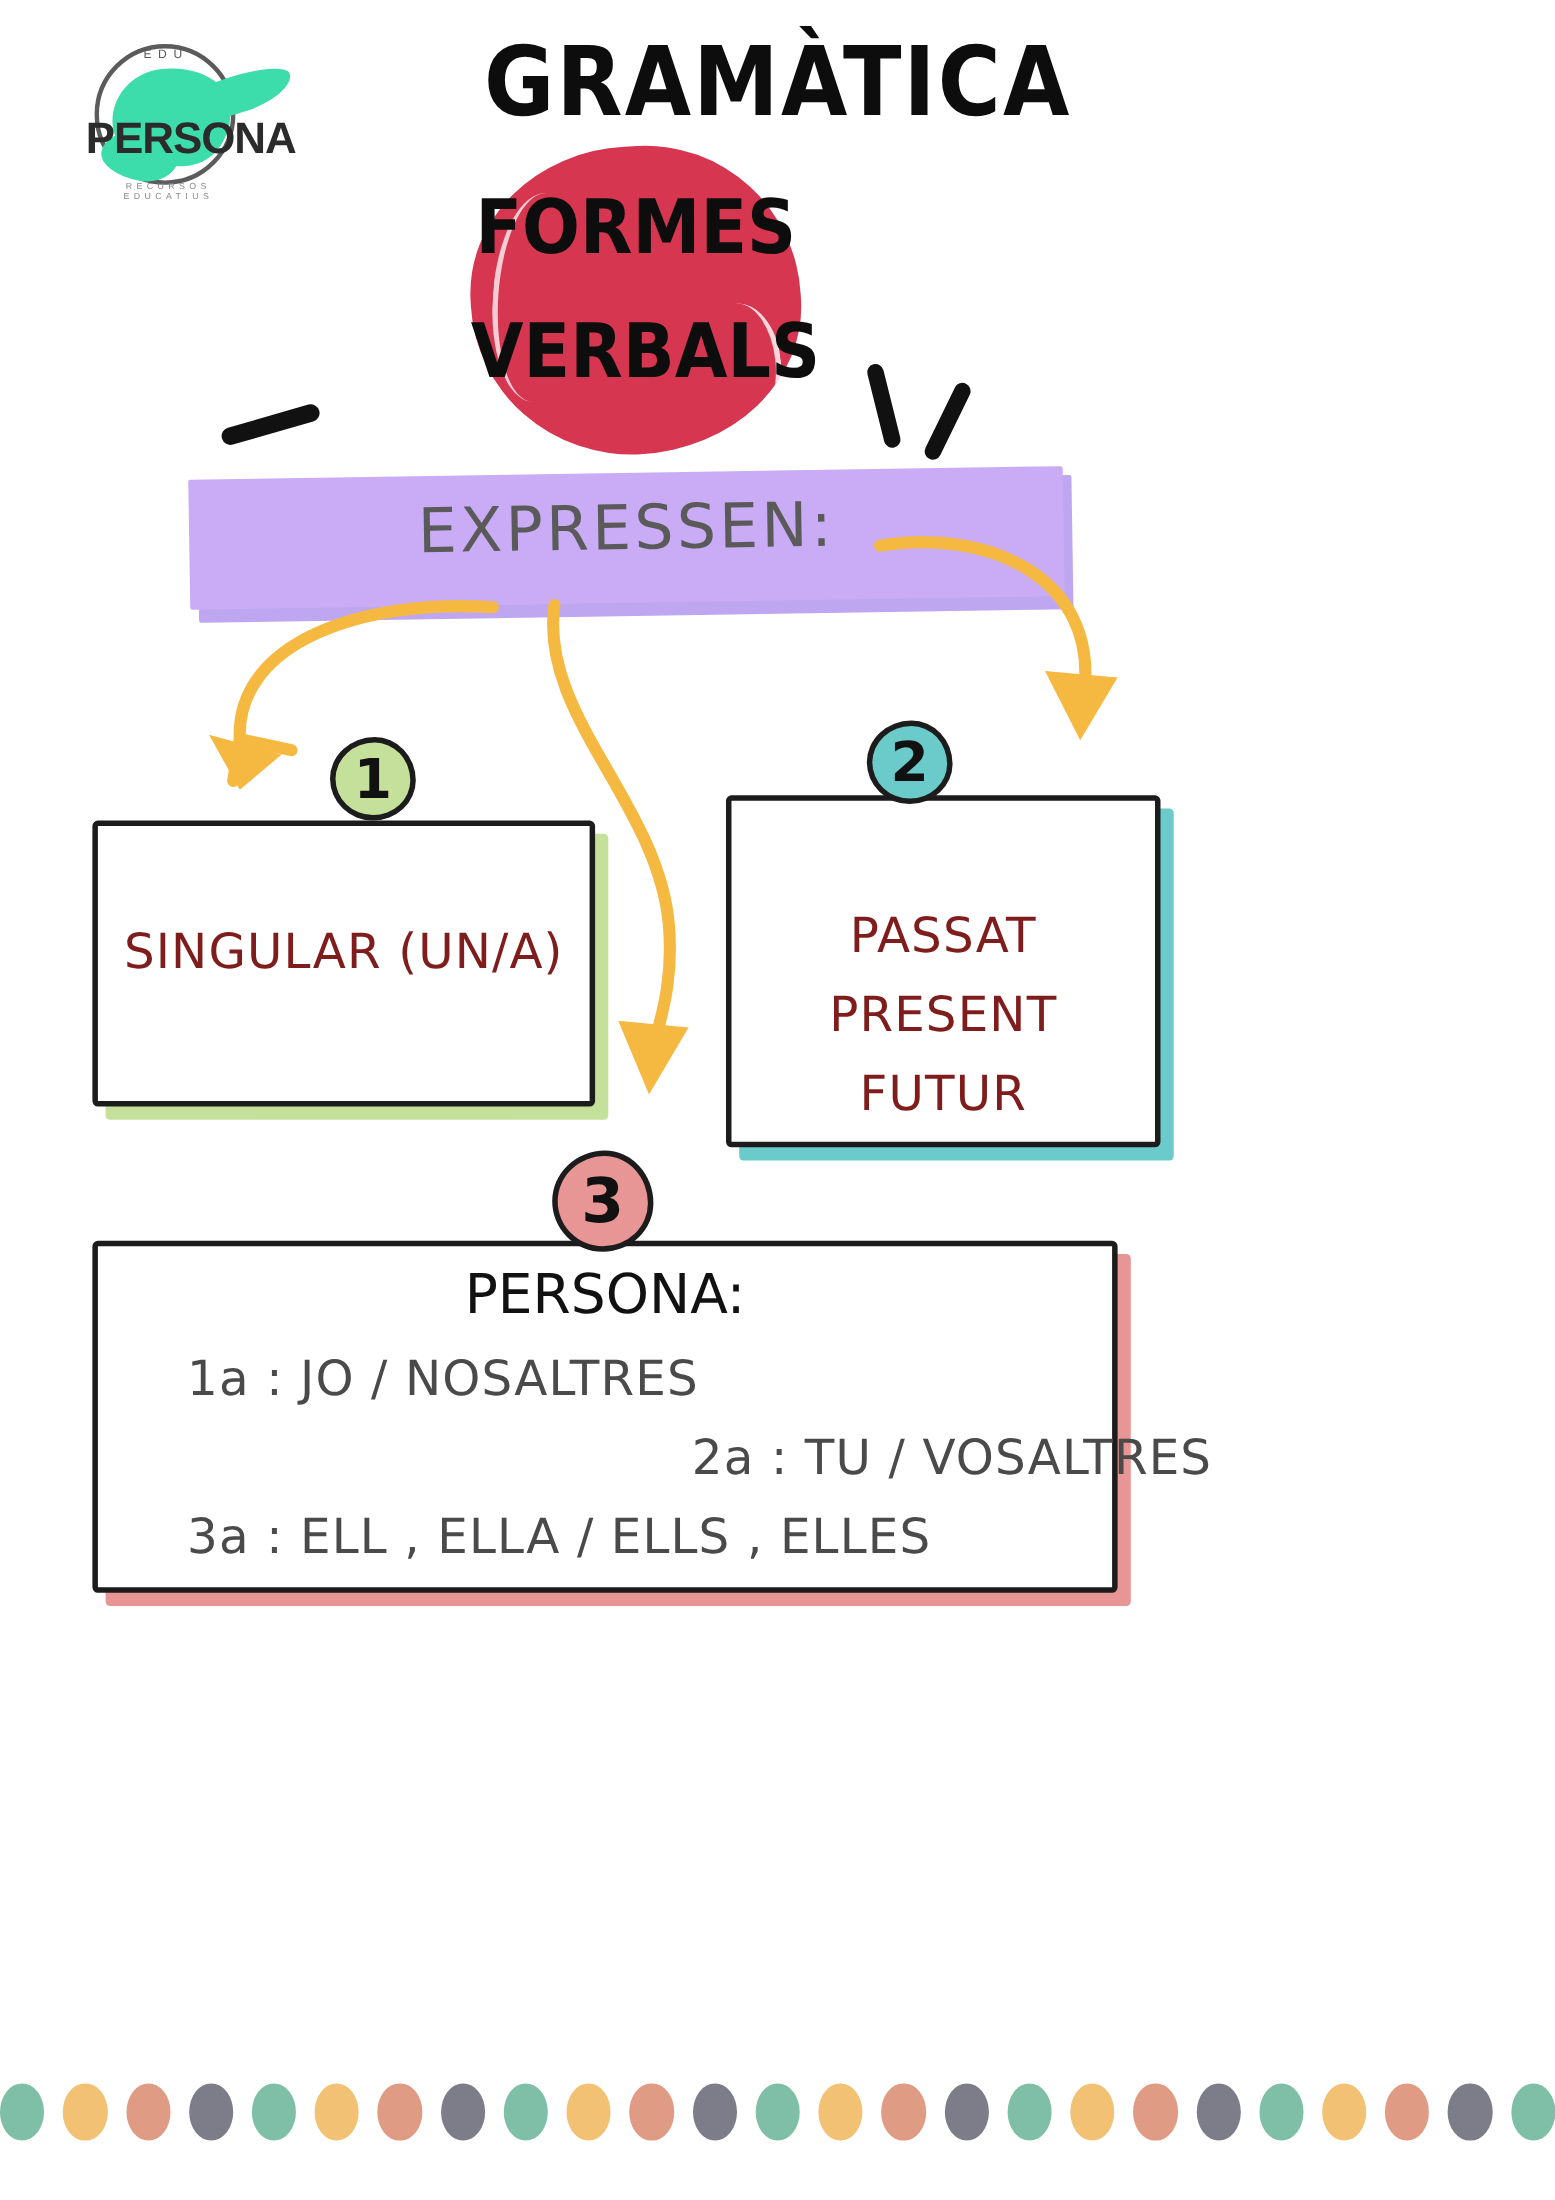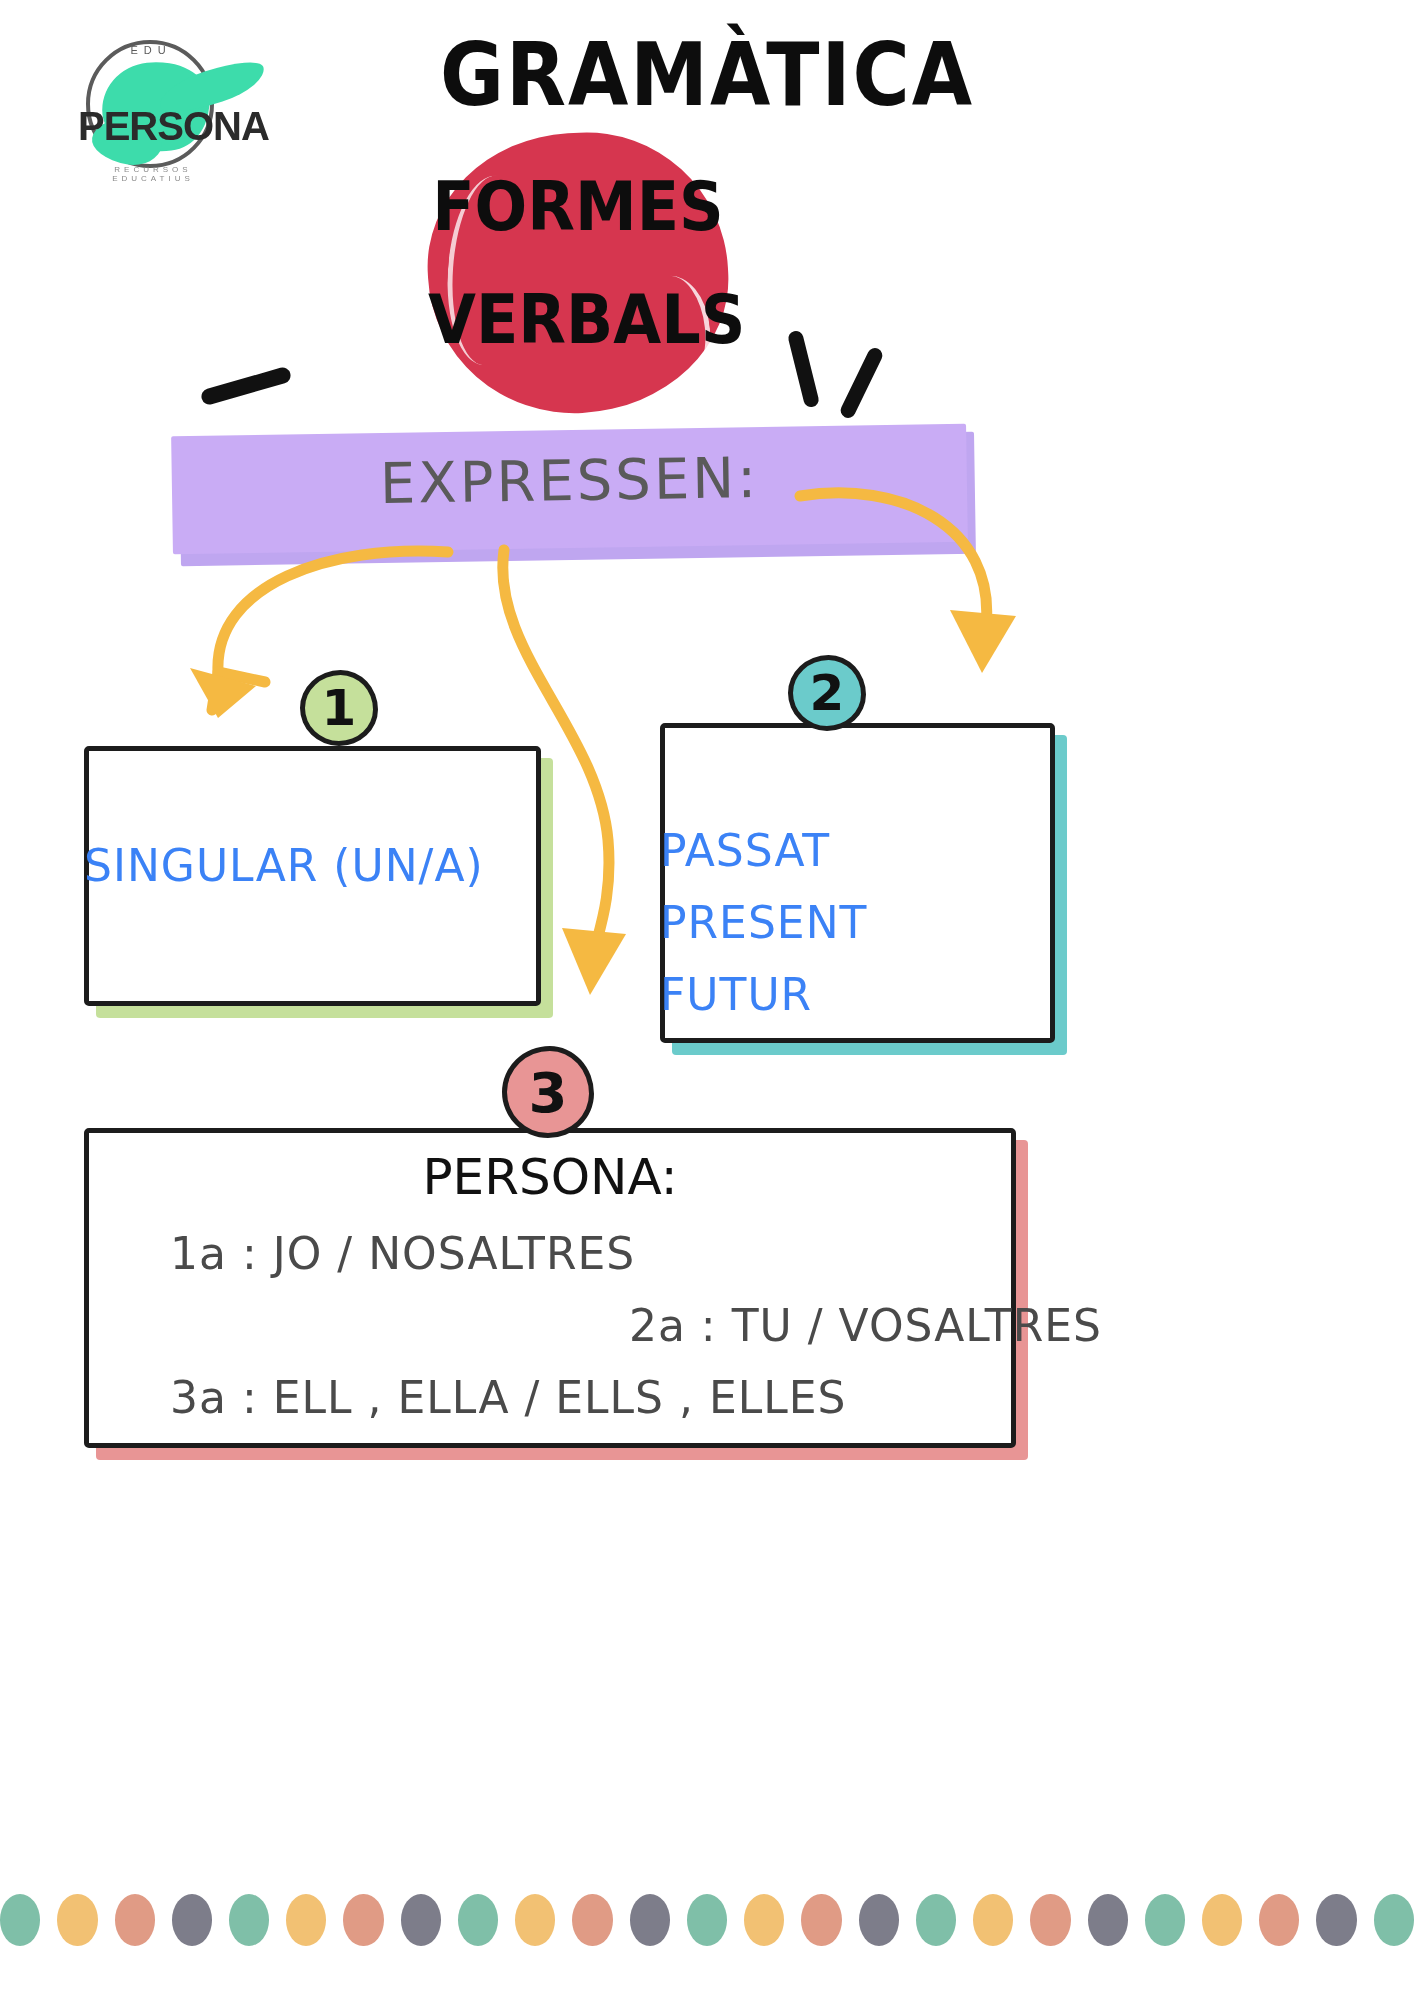--- a/index.html
+++ b/index.html
@@ -108,22 +108,22 @@
   .boxshadow { position: absolute; border-radius: 4px; }
   .box {
     position: absolute; background: #fff; border: 5px solid #1c1c1c;
     border-radius: 5px;
   }
   .box-title {
     position: absolute; width: 100%; text-align: center;
     font-size: 46px; color: #111; font-family: "DejaVu Sans", sans-serif;
   }
   .box-line {
-    position: absolute; width: 100%; text-align: left;
-    font-size: 44px; color: #3b82f6; letter-spacing: 1px;
+    position: absolute; width: 100%; text-align: center;
+    font-size: 44px; color: #7f1d1d; letter-spacing: 1px;
     font-family: "DejaVu Sans", sans-serif;
   }
 
   
   .badge {
     position: absolute; width: 78px; height: 76px;
     border: 5px solid #1c1c1c;
     border-radius: 52% 48% 50% 50% / 50% 52% 48% 50%;
     display: flex; align-items: center; justify-content: center;
     font-size: 50px; font-weight: 700; color: #111;

